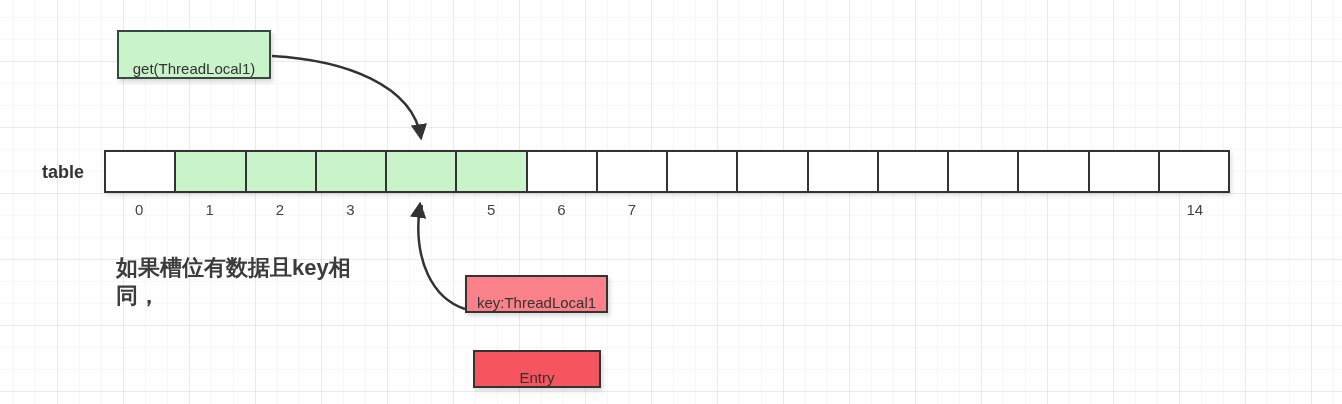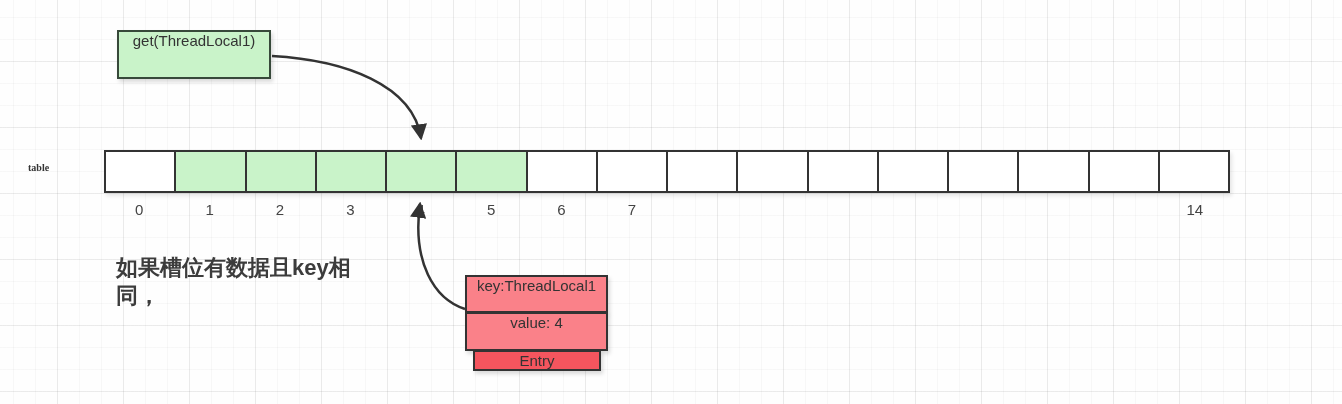--- a/index.html
+++ b/index.html
@@ -17,41 +17,40 @@
       linear-gradient(to bottom, rgba(120,120,120,0.05) 1px, transparent 1px);
     background-size: 66px 66px, 66px 66px, 22px 22px, 22px 22px;
     background-position: -9px -5px, -9px -5px, -9px -5px, -9px -5px;
   }
 
   .box {
     position: absolute;
     box-sizing: border-box;
     border: 2px solid #333333;
     display: flex;
-    align-items: flex-start;
+    align-items: flex-end;
     justify-content: center;
     color: #333333;
     font-size: 15px;
     box-shadow: 2px 3px 4px rgba(0,0,0,0.14);
   }
 
   .get-box {
     left: 117px; top: 30px;
     width: 154px; height: 49px;
     background: #c9f3c9;
     border-color: #37493a;
   }
 
   .table-label {
     position: absolute;
-    left: 28px; top: 162px;
-    font-size: 10px;
+    left: 42px; top: 162px;
+    font-size: 18px;
     font-weight: bold;
     color: #333333;
-    font-family: Liberation Serif, serif;
   }
 
   .table-row {
     position: absolute;
     left: 104px; top: 150px;
     width: 1126px; height: 43px;
     box-sizing: border-box;
     border: 2px solid #333333;
     background: #ffffff;
     display: flex;
@@ -95,21 +94,21 @@
     width: 143px; height: 38px;
     background: #fa8189;
   }
   .entry-value {
     left: 465px; top: 312px;
     width: 143px; height: 39px;
     background: #fa8189;
   }
   .entry-name {
     left: 473px; top: 350px;
-    width: 128px; height: 21px;
+    width: 128px; height: 38px;
     background: #f5555e;
   }
 
   .arrow-layer {
     position: absolute;
     left: 0; top: 0;
     width: 1342px; height: 404px;
     pointer-events: none;
   }
 </style>
@@ -162,23 +161,20 @@
       <div class="idx">14</div>
     </div>
 
   <div class="annotation">
     <div>如果槽位有数据且key相同，</div>
   </div>
 
   <div class="box entry-key">
     <span>key:ThreadLocal1</span>
   </div>
-  <div class="box entry-value">
-    <span>value: 4</span>
-  </div>
   <div class="box entry-name">
     <span>Entry</span>
   </div>
 
   <svg class="arrow-layer" width="1342" height="404" viewBox="0 0 1342 404" xmlns="http://www.w3.org/2000/svg">
     <defs>
       <marker id="ah" viewBox="0 0 10 10" refX="8.5" refY="5" markerWidth="6.5" markerHeight="6.5" orient="auto-start-reverse">
         <path d="M0,0 L10,5 L0,10 z" fill="#333333"></path>
       </marker>
     </defs>

